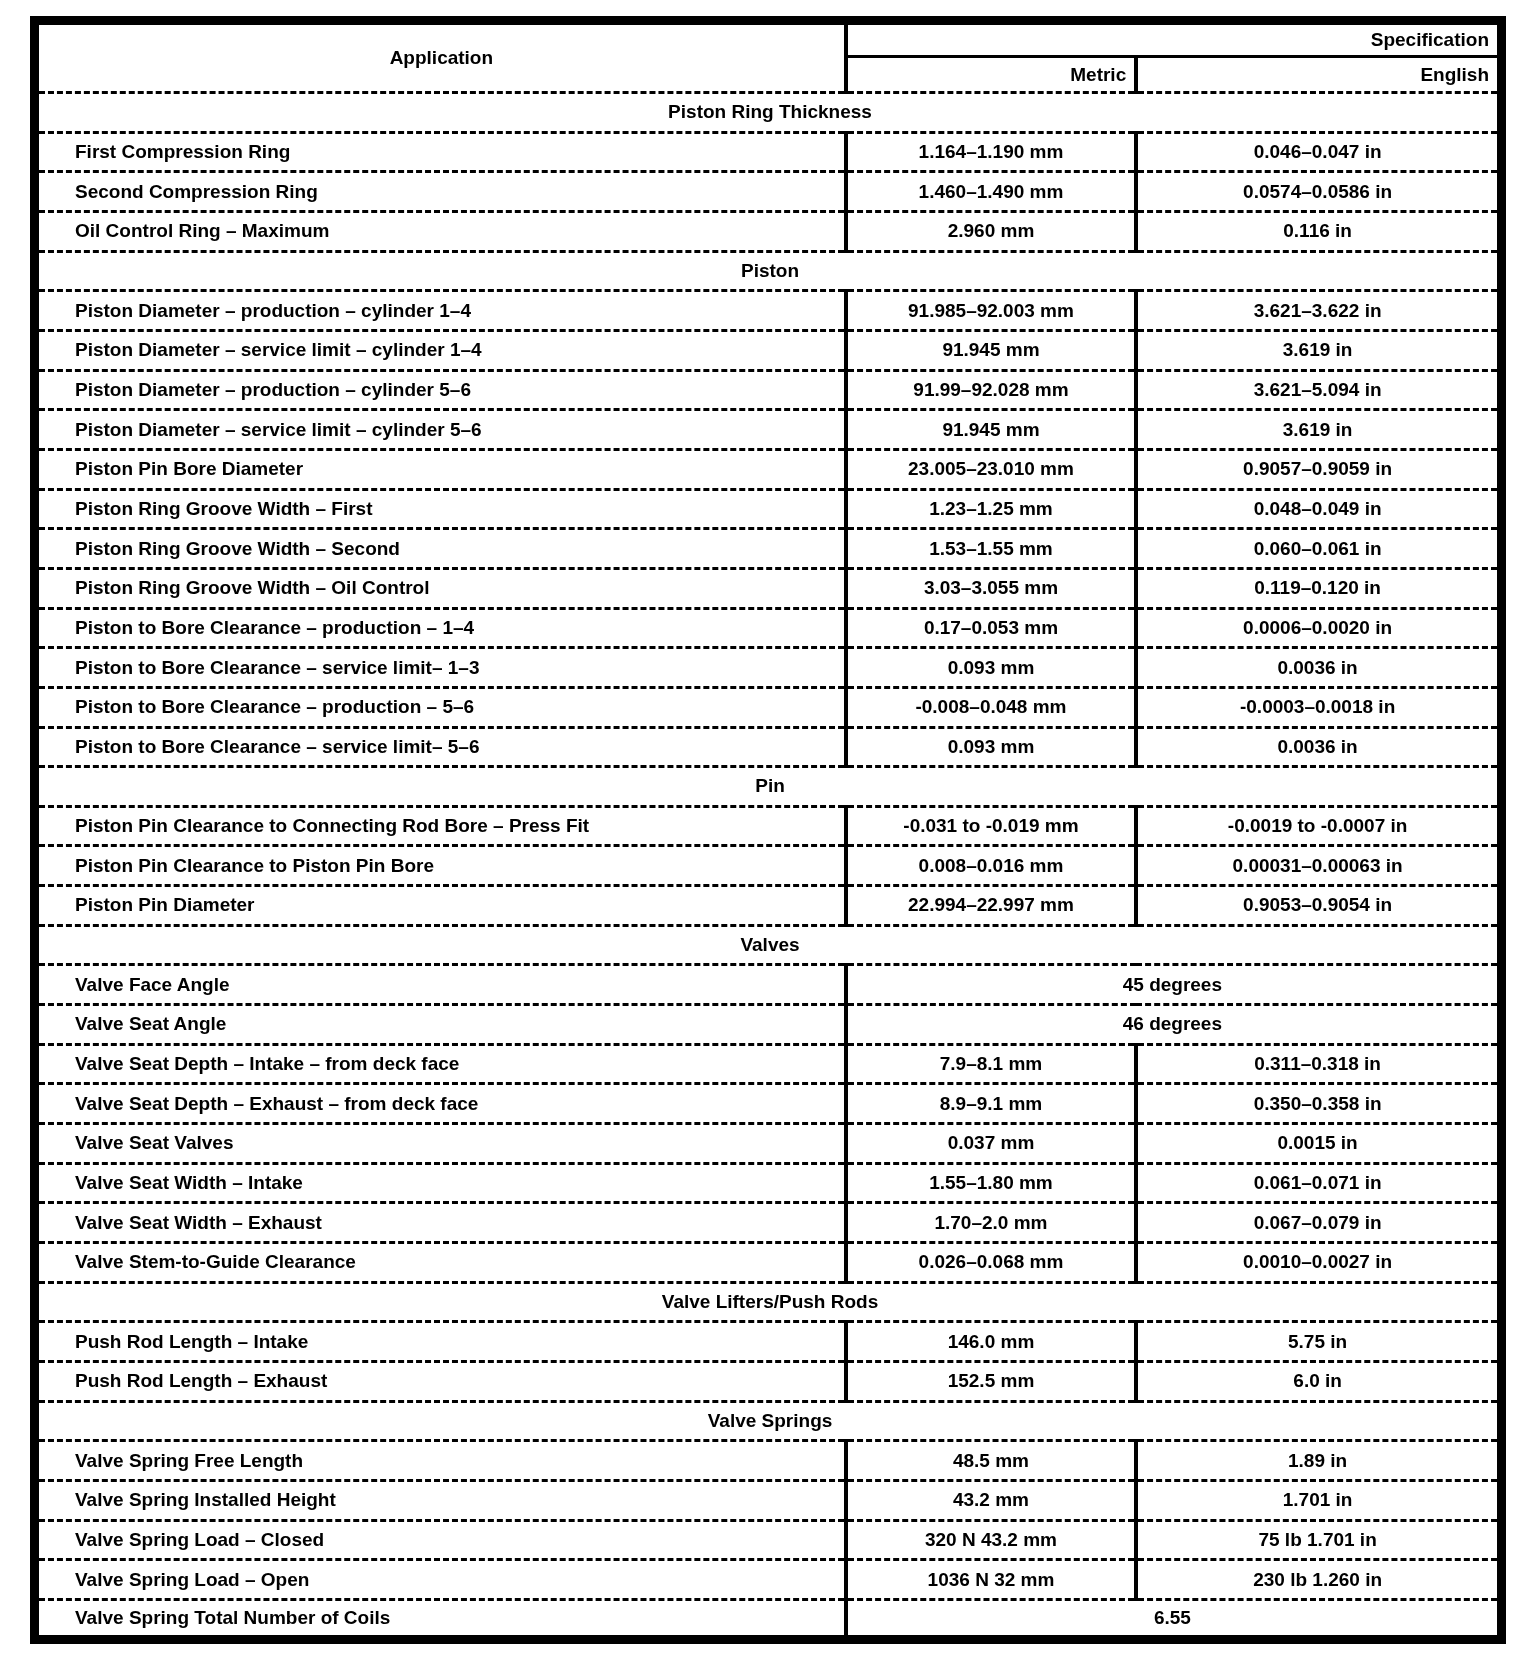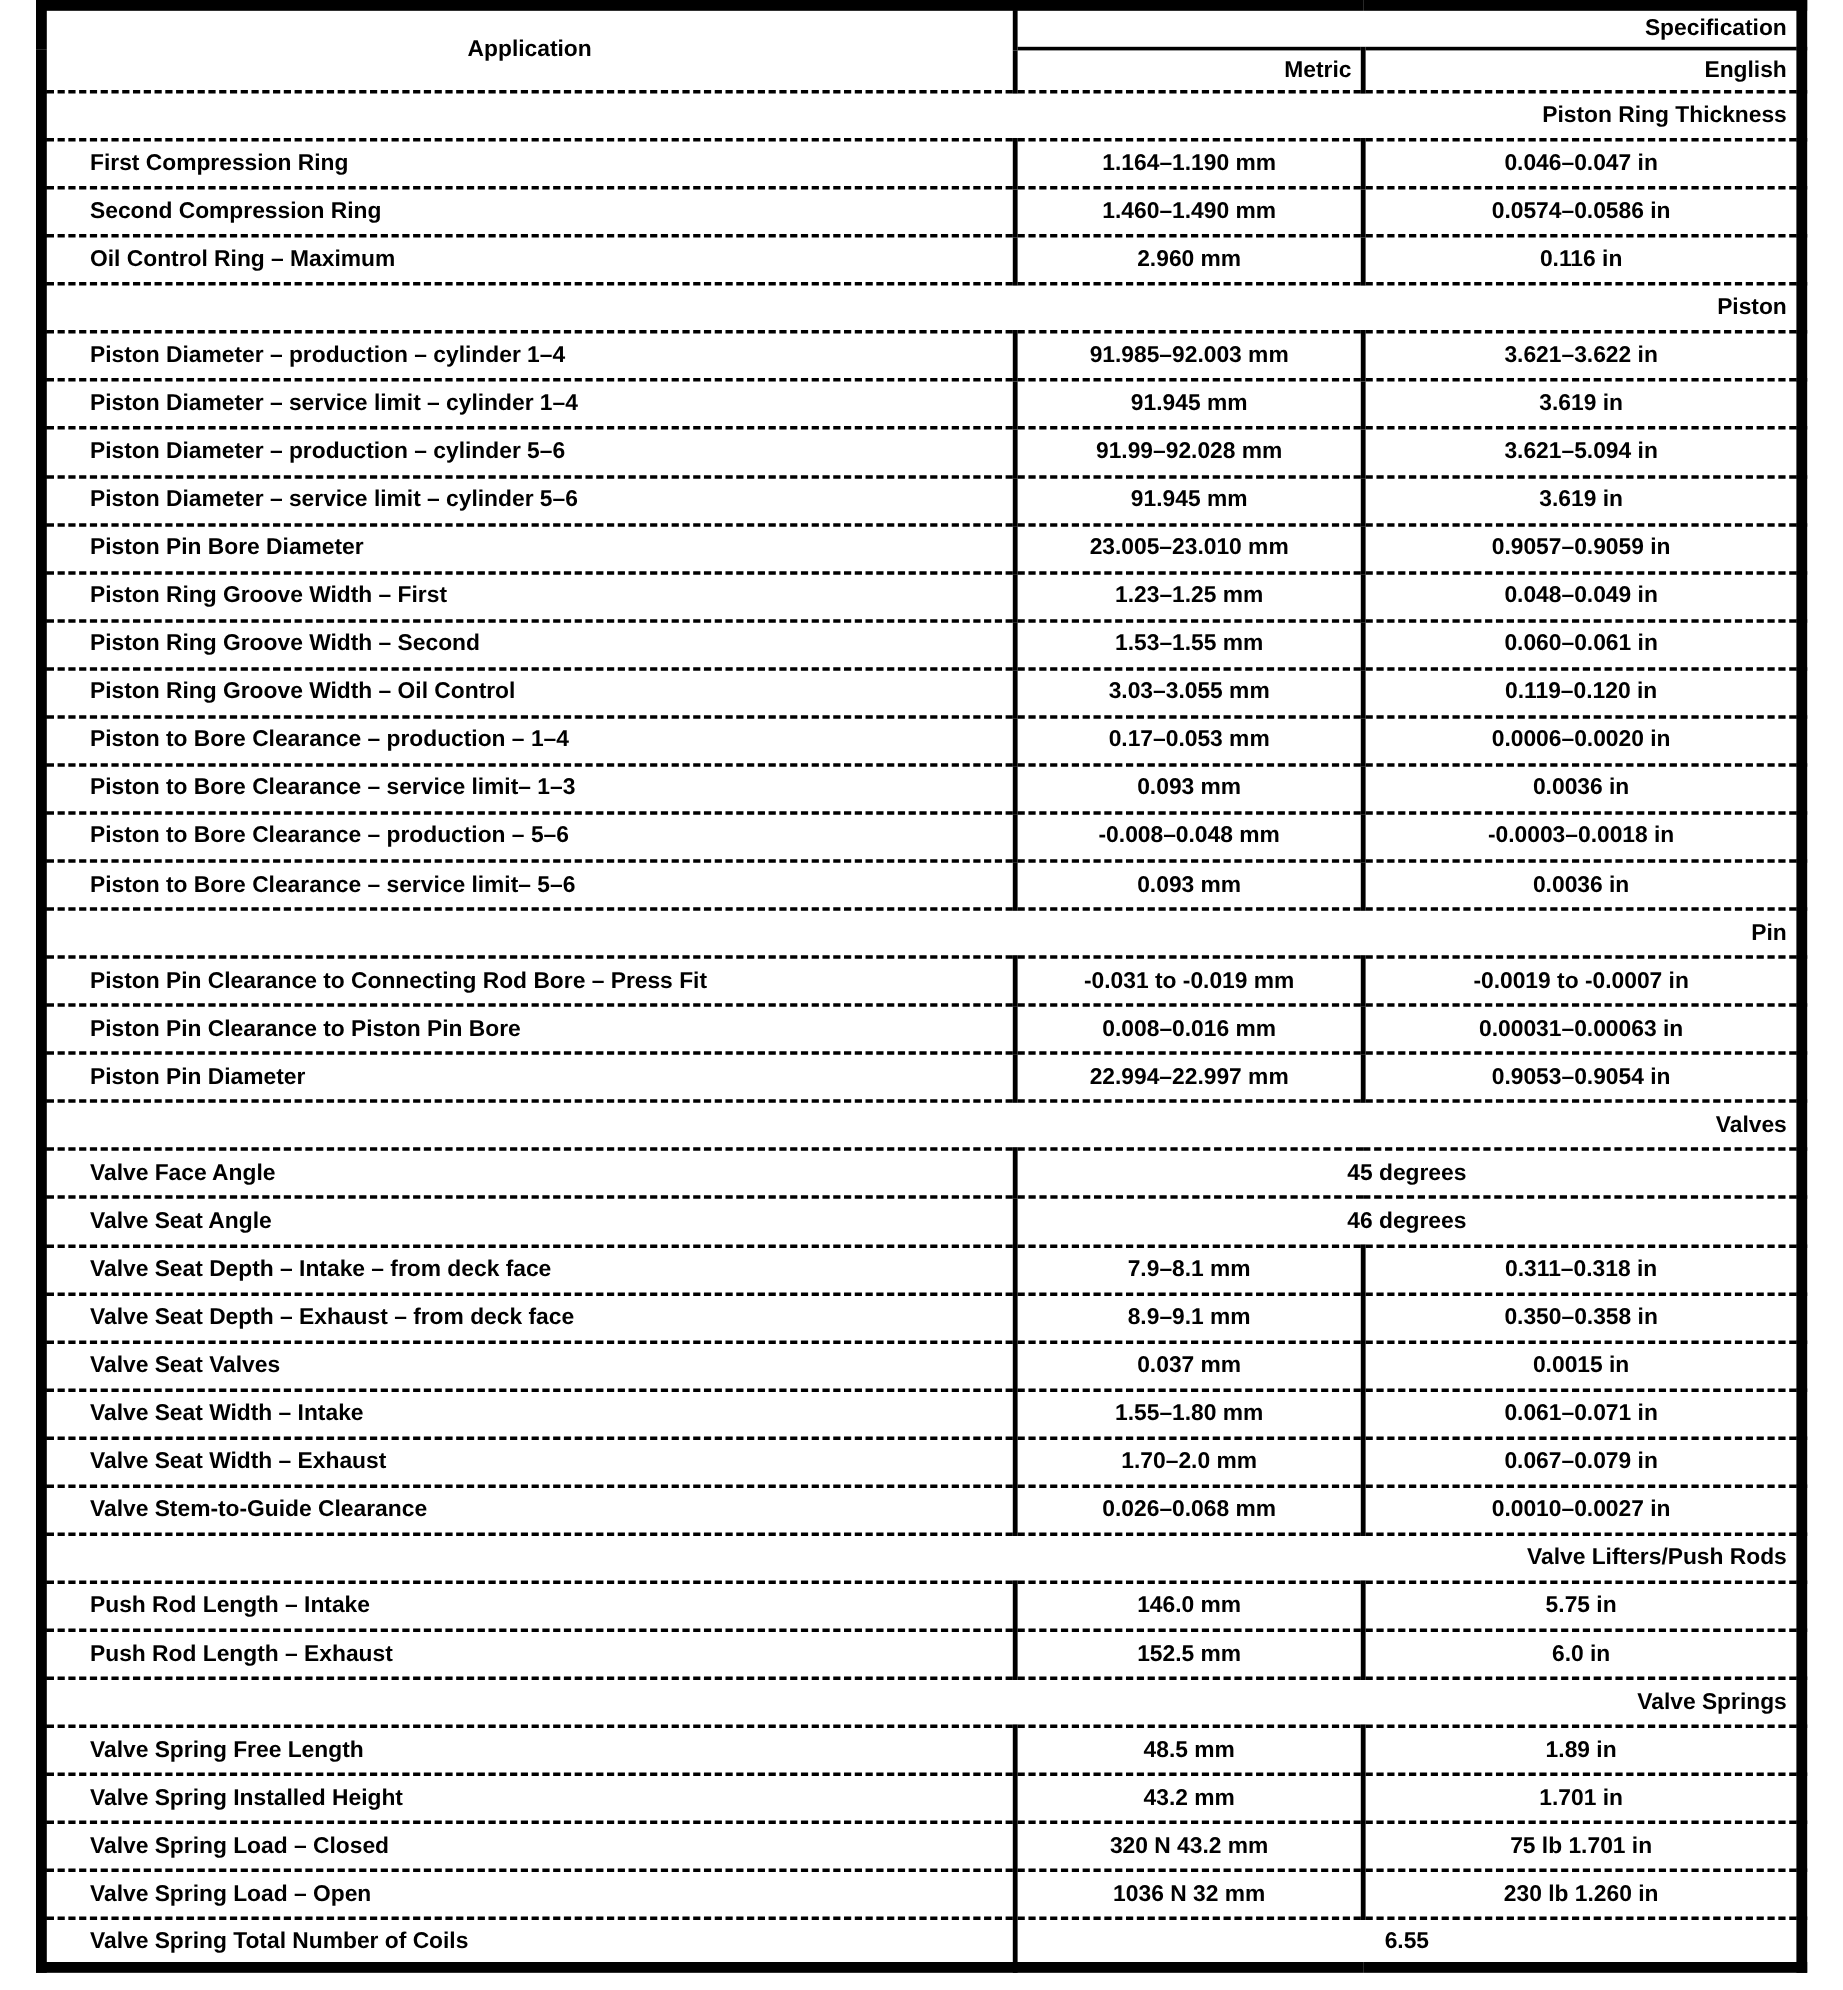--- a/index.html
+++ b/index.html
@@ -7,21 +7,21 @@
     margin: 0;
     padding: 0;
     background: #ffffff;
     color: #000000;
     font-family: "Liberation Sans", sans-serif;
     font-weight: 700;
   }
   .page {
     width: 1536px;
     height: 1658px;
-    padding: 0 30px 14px 30px;
+    padding: 16px 30px 14px 30px;
   }
   table.spec-table {
     width: 100%;
     height: 100%;
     border-collapse: collapse;
     table-layout: fixed;
     border: 9px solid #000;
     font-size: 19px;
     line-height: 22px;
   }
@@ -43,21 +43,21 @@
 
   thead th { text-align: right; }
   th.app-head {
     text-align: center;
     vertical-align: middle;
   }
   th.spec-head { border-bottom: 3px solid #000; height: 30px; }
   tr.subhead { height: 36px; }
 
   td.section-cell {
-    text-align: right;
+    text-align: center;
     padding-left: 12px;
   }
   td.app-cell {
     text-align: left;
     padding-left: 36px;
   }
   td.value-cell { text-align: center; }
   tr.data-row, tr.section-row { height: 39px; }
 </style>
 </head>

